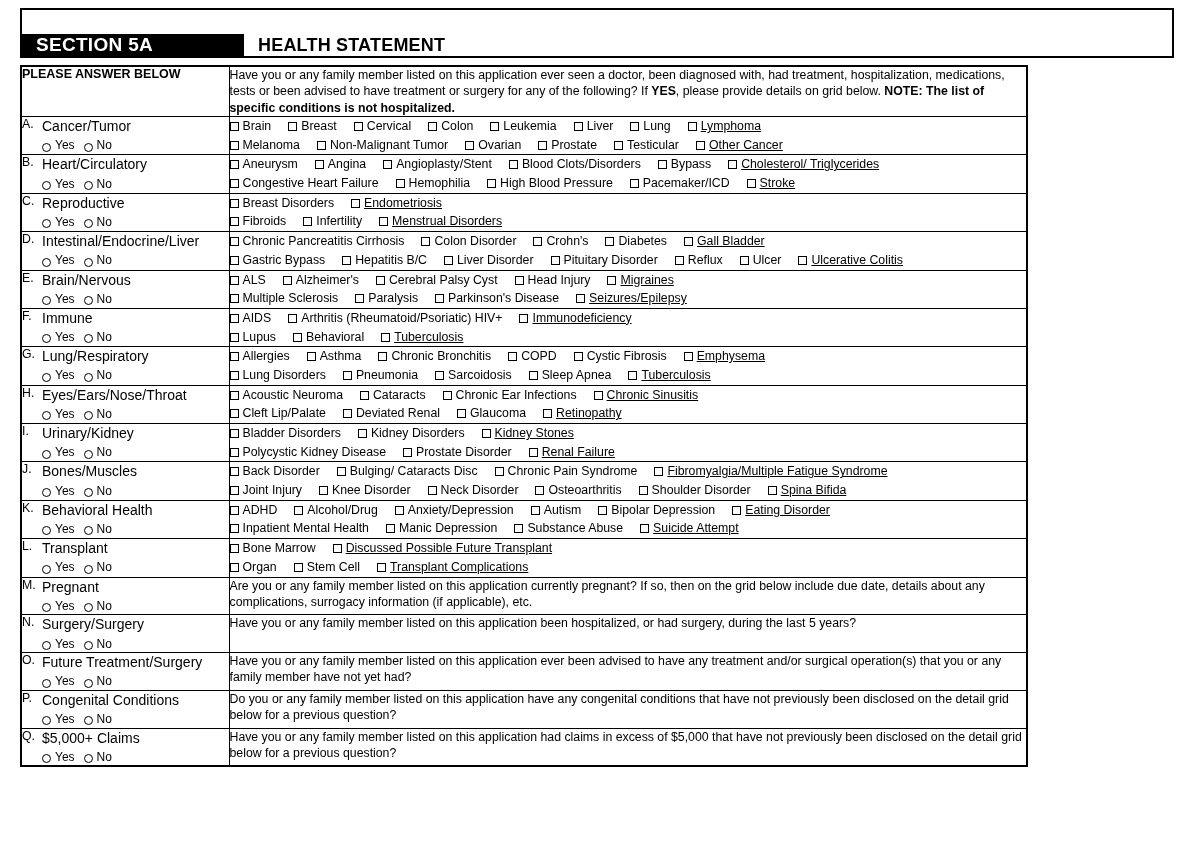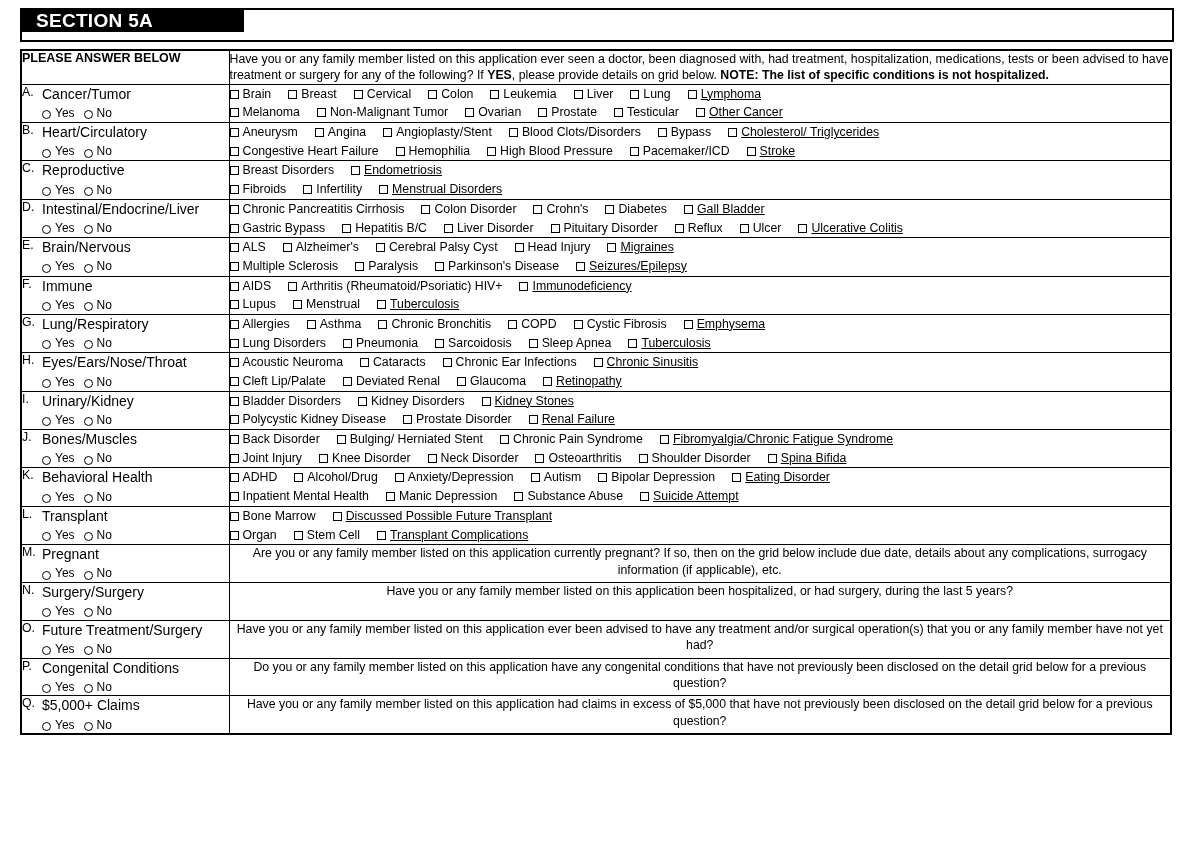--- a/index.html
+++ b/index.html
@@ -18,23 +18,23 @@
     width: 1188px;
     height: 862px;
     position: relative;
     box-sizing: border-box;
     padding: 8px 14px 0 20px;
   }
 
   
   .header {
     display: flex;
-    align-items: flex-start;
+    align-items: flex-end;
     border: 2px solid #000;
-    height: 34px;
+    height: 50px;
     box-sizing: border-box;
     margin-bottom: 7px;
   }
   .header-left {
     background: #000;
     color: #fff;
     width: 222px;
     display: flex;
     align-items: center;
     padding-left: 14px;
@@ -49,21 +49,21 @@
     align-items: center;
     padding-left: 14px;
     font-size: 18px;
     font-weight: bold;
     letter-spacing: 0.2px;
   }
 
   
   table.grid {
     border-collapse: collapse;
-    width: 1152px;
+    width: 1008px;
     table-layout: fixed;
     border: 2px solid #000;
   }
   table.grid td {
     border: 1px solid #000;
     vertical-align: top;
     padding: 0;
   }
   
 
@@ -150,30 +150,30 @@
     border: 1.4px solid #000;
     box-sizing: border-box;
     margin-right: 4px;
     position: relative;
     top: 1px;
   }
   .prose {
     padding: 6px 8px 7px 8px;
     font-size: 12.3px;
     line-height: 1.33;
-    text-align: center;
   }
 </style>
 </head>
 <body>
 
 <div class="page">
 
   <div class="header">
     <div class="header-left">SECTION 5A</div>
+    <div class="header-right">HEALTH STATEMENT</div>
   </div>
 
   <table class="grid">
     <colgroup>
       <col class="col-label">
       <col class="col-items">
     </colgroup>
     <tbody>
       <tr>
         <td class="cell-please">PLEASE ANSWER BELOW</td>
@@ -303,21 +303,21 @@
                 <span>Yes</span>
               </span>
               <span class="yn">
                 <span class="radio"></span>
                 <span>No</span>
               </span>
             </div>
           </td>
           <td class="items">
             <div class="item-line"><span class="opt"><span class="chk"></span><span>AIDS</span></span><span class="opt"><span class="chk"></span><span>Arthritis (Rheumatoid/Psoriatic)  HIV+</span></span><span class="opt"><span class="chk"></span><span>Immunodeficiency</span></span></div>
-            <div class="item-line"><span class="opt"><span class="chk"></span><span>Lupus</span></span><span class="opt"><span class="chk"></span><span>Menstrual</span></span><span class="opt"><span class="chk"></span><span>Tuberculosis</span></span></div>
+            <div class="item-line"><span class="opt"><span class="chk"></span><span>Lupus</span></span><span class="opt"><span class="chk"></span><span>Behavioral</span></span><span class="opt"><span class="chk"></span><span>Tuberculosis</span></span></div>
           </td>
         </tr>
         <tr>
           <td class="cat">
             <div class="cat-top">
               <span class="cat-letter">G.</span>
               <span class="cat-name">Lung/Respiratory</span>
             </div>
             <div class="yesno">
               <span class="yn">
@@ -390,21 +390,21 @@
                 <span class="radio"></span>
                 <span>Yes</span>
               </span>
               <span class="yn">
                 <span class="radio"></span>
                 <span>No</span>
               </span>
             </div>
           </td>
           <td class="items">
-            <div class="item-line"><span class="opt"><span class="chk"></span><span>Back Disorder</span></span><span class="opt"><span class="chk"></span><span>Bulging/ Herniated Stent</span></span><span class="opt"><span class="chk"></span><span>Chronic Pain Syndrome</span></span><span class="opt"><span class="chk"></span><span>Fibromyalgia/Chronic Fatigue Syndrome</span></span></div>
+            <div class="item-line"><span class="opt"><span class="chk"></span><span>Back Disorder</span></span><span class="opt"><span class="chk"></span><span>Bulging/ Cataracts Disc</span></span><span class="opt"><span class="chk"></span><span>Chronic Pain Syndrome</span></span><span class="opt"><span class="chk"></span><span>Fibromyalgia/Multiple Fatigue Syndrome</span></span></div>
             <div class="item-line"><span class="opt"><span class="chk"></span><span>Joint Injury</span></span><span class="opt"><span class="chk"></span><span>Knee Disorder</span></span><span class="opt"><span class="chk"></span><span>Neck Disorder</span></span><span class="opt"><span class="chk"></span><span>Osteoarthritis</span></span><span class="opt"><span class="chk"></span><span>Shoulder Disorder</span></span><span class="opt"><span class="chk"></span><span>Spina Bifida</span></span></div>
           </td>
         </tr>
         <tr>
           <td class="cat">
             <div class="cat-top">
               <span class="cat-letter">K.</span>
               <span class="cat-name">Behavioral Health</span>
             </div>
             <div class="yesno">

